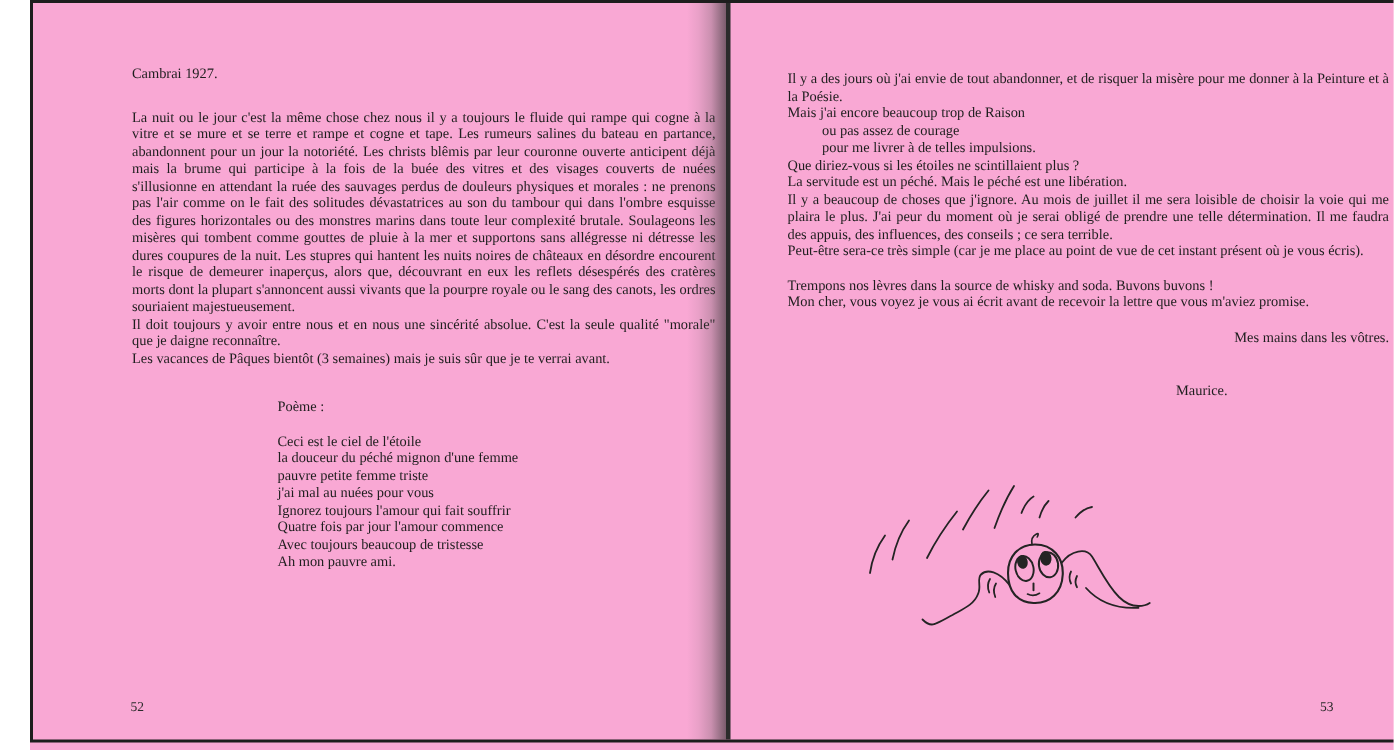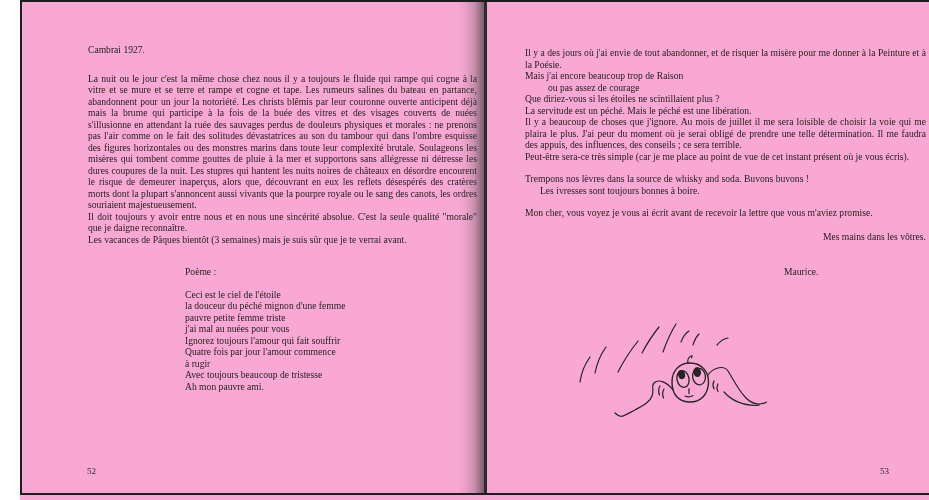--- a/index.html
+++ b/index.html
@@ -81,36 +81,35 @@
     <p class="para">Il doit toujours y avoir entre nous et en nous une sincérité absolue. C'est la seule qualité "morale" que je daigne reconnaître.</p>
     <p class="para">Les vacances de Pâques bientôt (3 semaines) mais je suis sûr que je te verrai avant.</p>
     <div class="poem">
       <div class="poem-title">Poème :</div>
       <div class="poem-line">Ceci est le ciel de l'étoile</div>
       <div class="poem-line">la douceur du péché mignon d'une femme</div>
       <div class="poem-line">pauvre petite femme triste</div>
       <div class="poem-line">j'ai mal au nuées pour vous</div>
       <div class="poem-line">Ignorez toujours l'amour qui fait souffrir</div>
       <div class="poem-line">Quatre fois par jour l'amour commence</div>
-      <div class="poem-line">à rugir</div>
       <div class="poem-line">Avec toujours beaucoup de tristesse</div>
       <div class="poem-line">Ah mon pauvre ami.</div>
     </div>
   </div>
 
   <div class="page page-right">
     <p class="para">Il y a des jours où j'ai envie de tout abandonner, et de risquer la misère pour me donner à la Peinture et à la Poésie.</p>
     <p class="para">Mais j'ai encore beaucoup trop de Raison</p>
     <p class="para ind-a">ou pas assez de courage</p>
+    <p class="para ind-a">pour me livrer à de telles impulsions.</p>
     <p class="para">Que diriez-vous si les étoiles ne scintillaient plus ?</p>
     <p class="para">La servitude est un péché. Mais le péché est une libération.</p>
     <p class="para">Il y a beaucoup de choses que j'ignore. Au mois de juillet il me sera loisible de choisir la voie qui me plaira le plus. J'ai peur du moment où je serai obligé de prendre une telle détermination. Il me faudra des appuis, des influences, des conseils ; ce sera terrible.</p>
     <p class="para gap-after">Peut-être sera-ce très simple (car je me place au point de vue de cet instant présent où je vous écris).</p>
     <p class="para">Trempons nos lèvres dans la source de whisky and soda. Buvons buvons !</p>
-    <p class="para ind-b gap-after">Les ivresses sont toujours bonnes à boire.</p>
     <p class="para">Mon cher, vous voyez je vous ai écrit avant de recevoir la lettre que vous m'aviez promise.</p>
     <div class="valediction">Mes mains dans les vôtres.</div>
     <div class="signature">Maurice.</div>
   </div>
 
   <svg class="doodle" width="200" height="105" viewBox="0 0 200 105" fill="none" stroke="#242424" stroke-width="1.2" stroke-linecap="round">
 
     <g>
       <path d="M8,64 Q10,50 18,39"></path>
       <path d="M23,55 Q26,40 34,29"></path>

